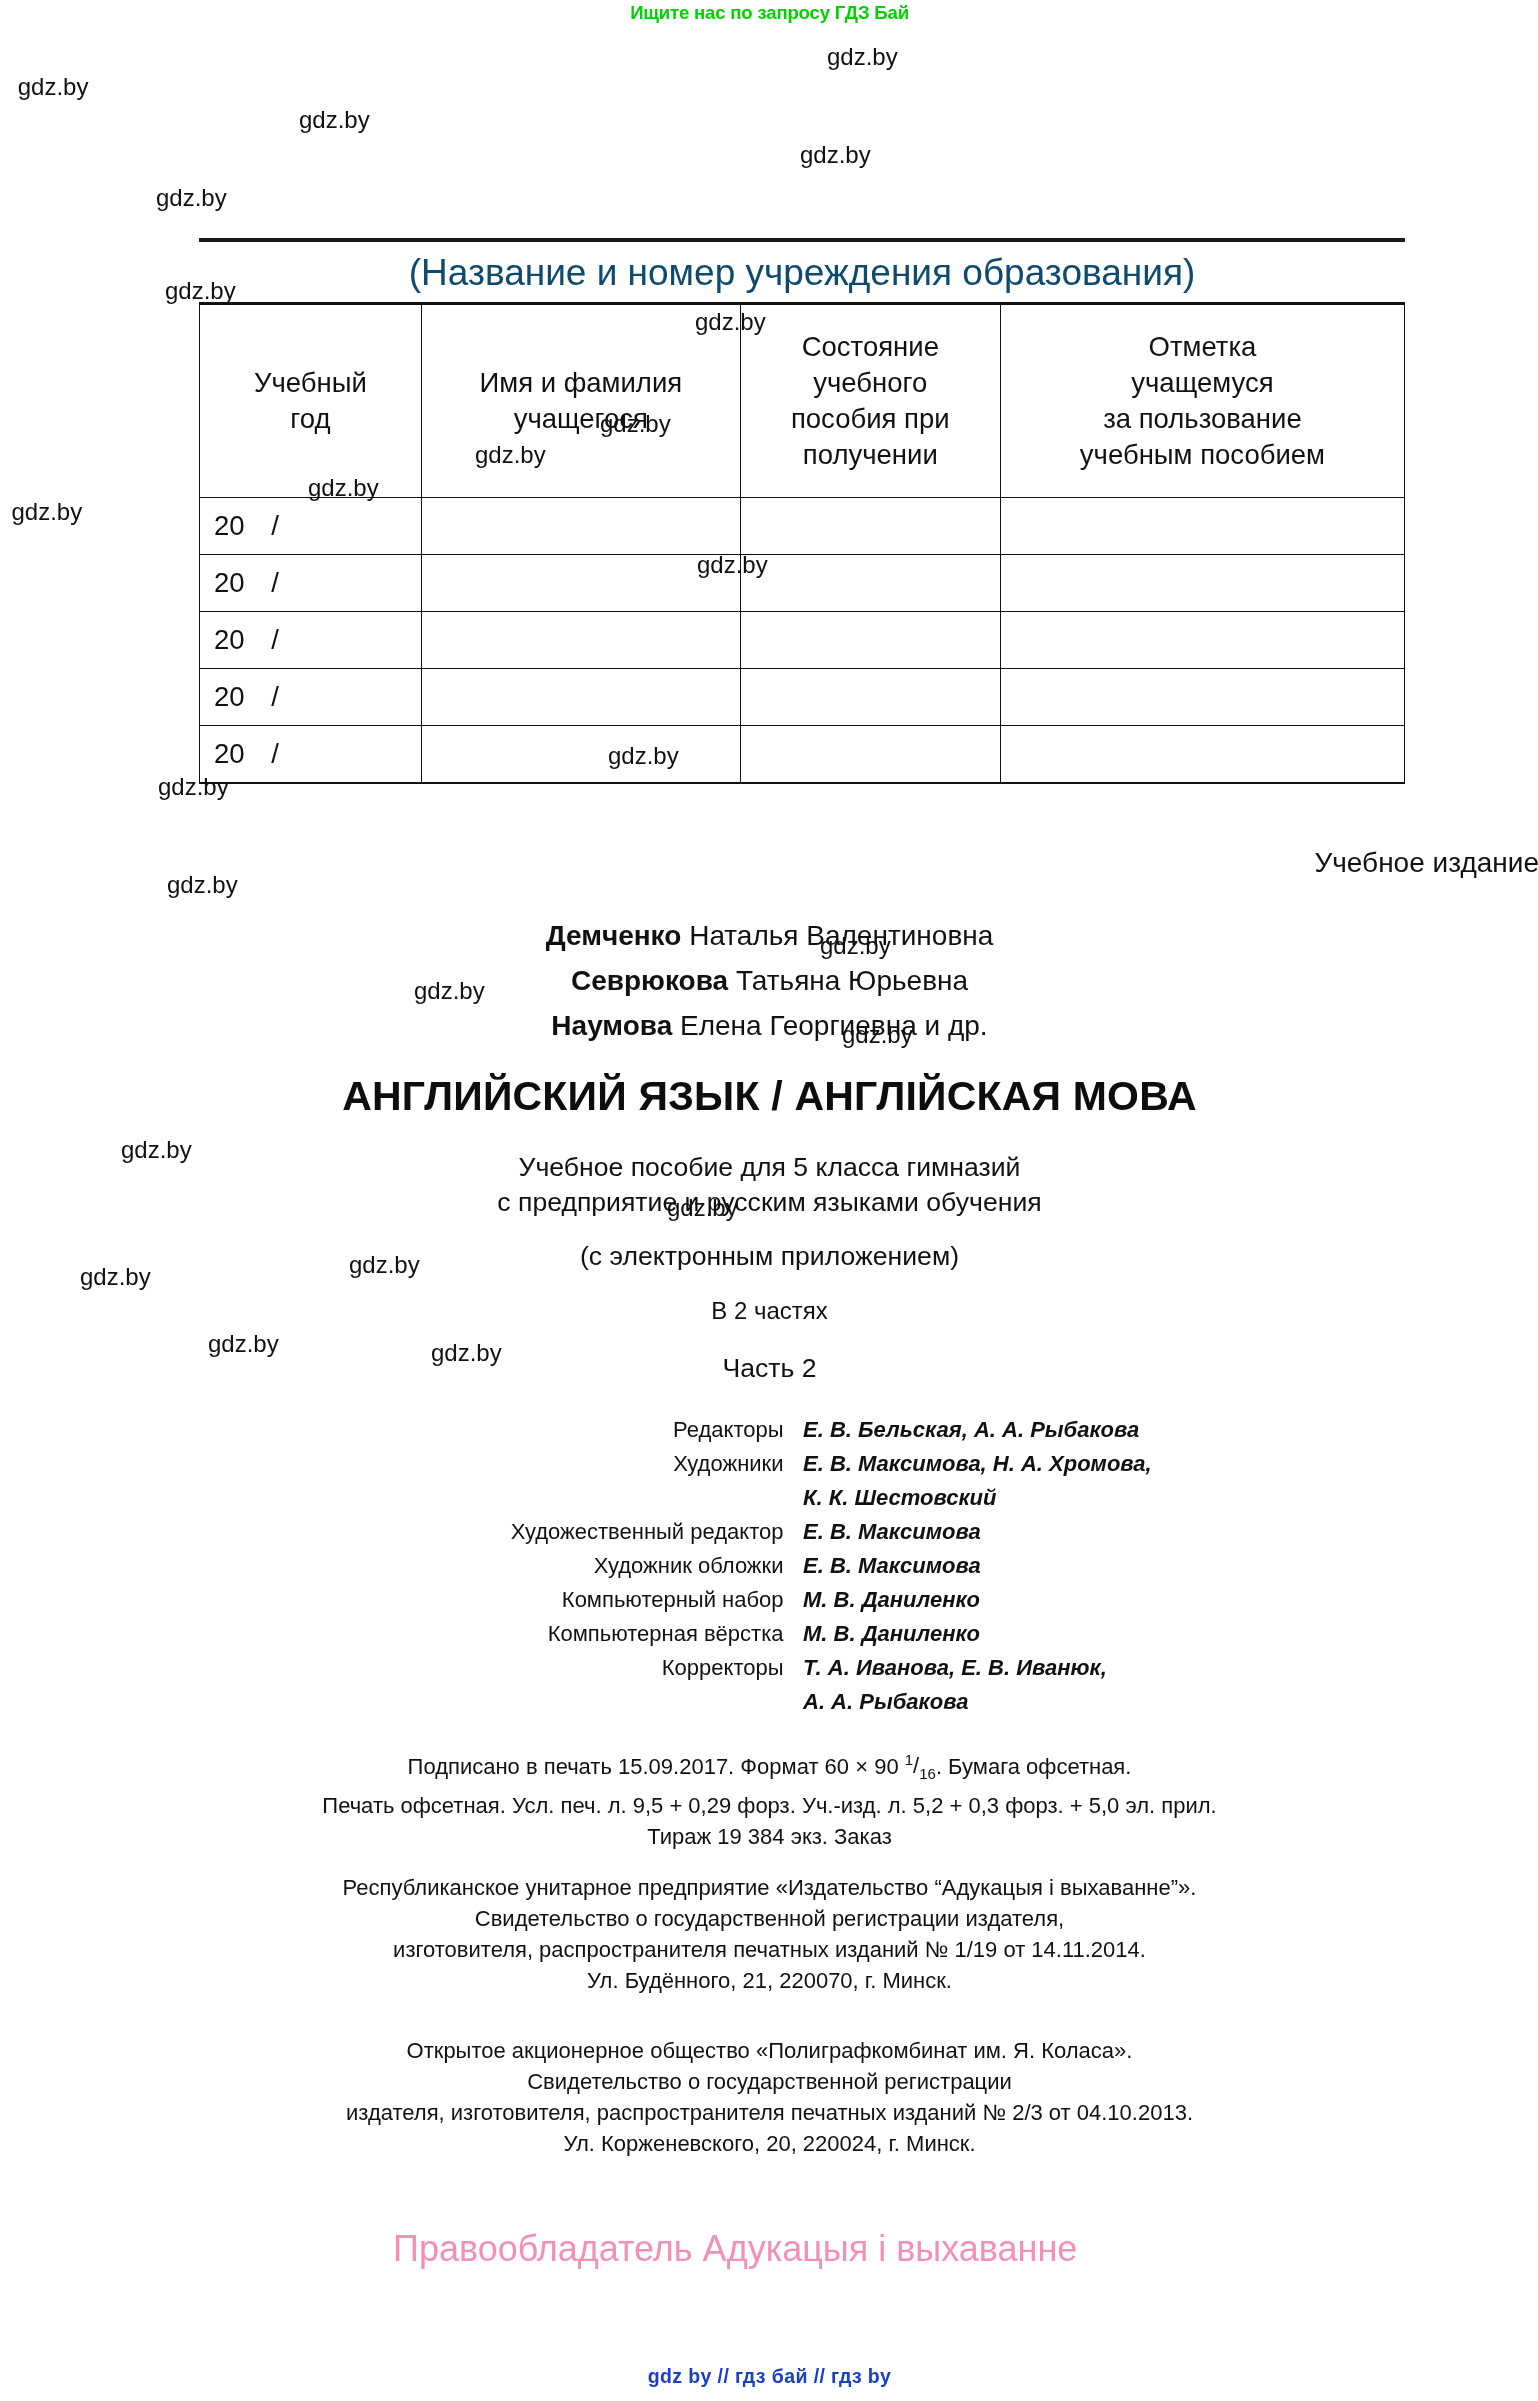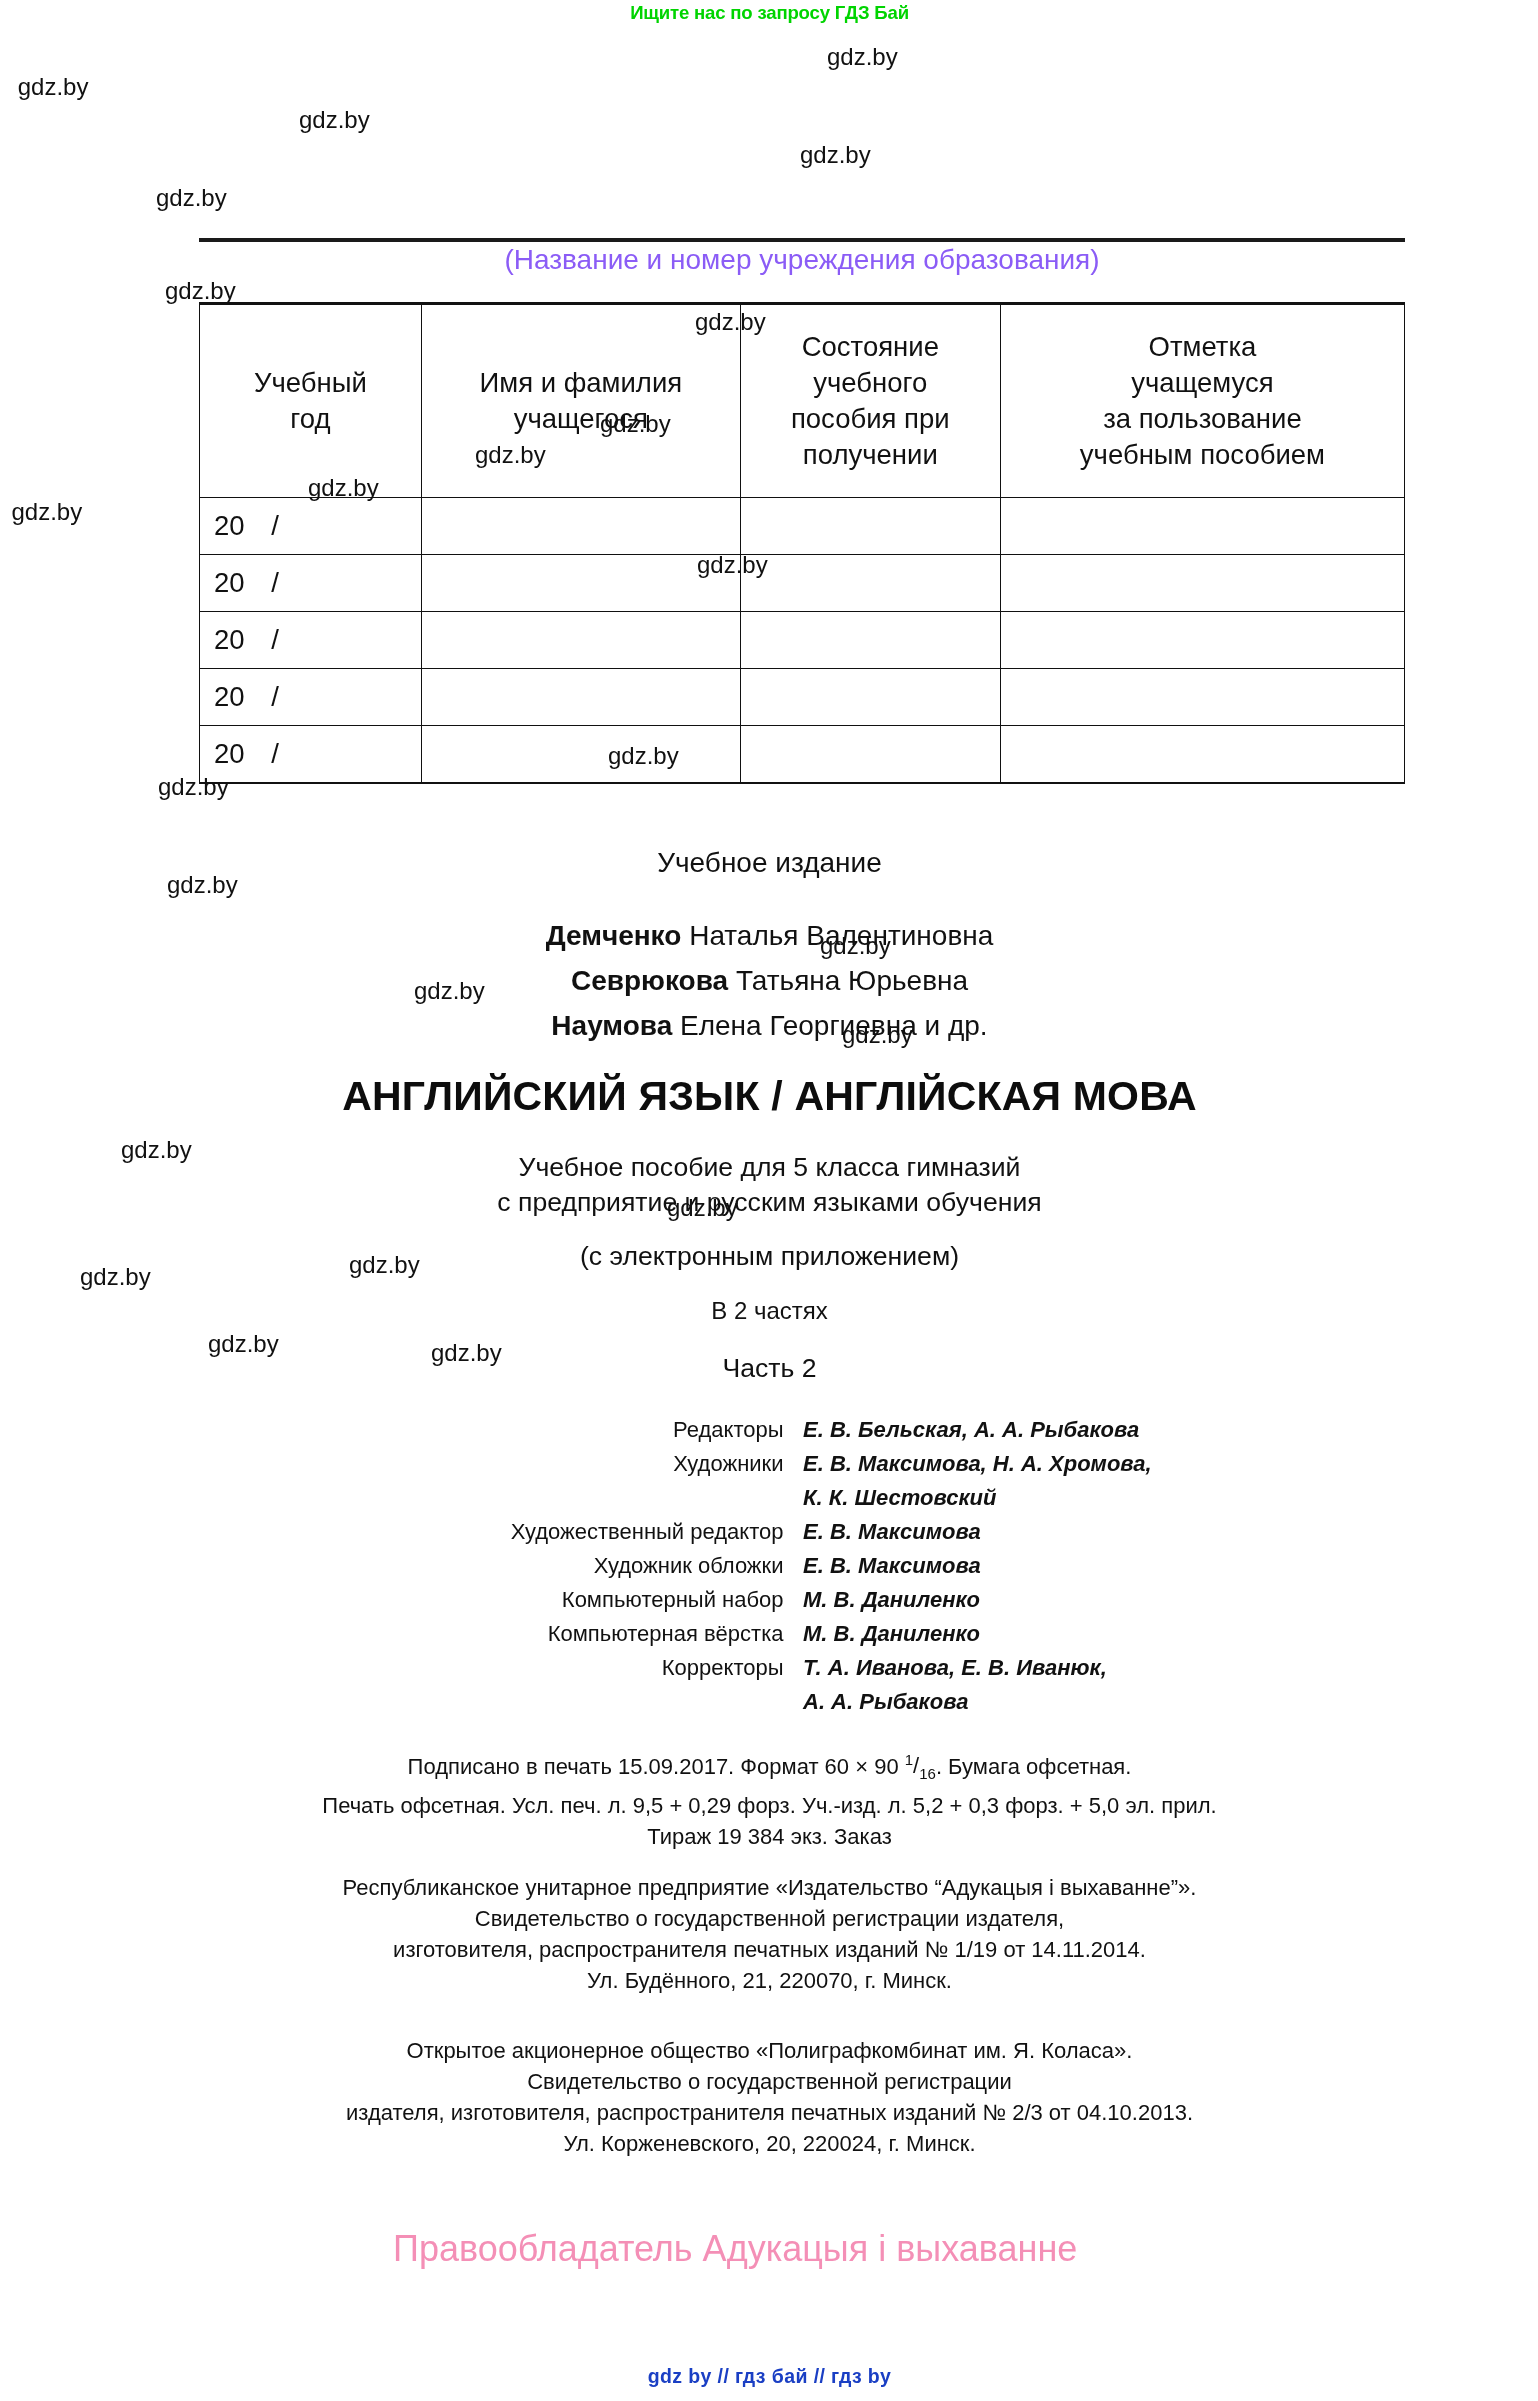--- a/index.html
+++ b/index.html
@@ -71,26 +71,26 @@
     position: absolute;
     left: 199px;
     top: 238px;
     width: 1206px;
     height: 3.5px;
     background: #1a1a1a;
   }
   .school-caption {
     position: absolute;
     left: 199px;
-    top: 244px;
+    top: 252px;
     width: 1206px;
     text-align: center;
-    font-size: 28px;
-    font-family: "Liberation Sans", sans-serif;
-    color: #8b5cf6;
+    font-size: 37px;
+    font-family: "Liberation Sans", sans-serif;
+    color: #0c4a6e;
     white-space: nowrap;
   }
 
   
   .reg-table {
     position: absolute;
     left: 199px;
     top: 302px;
     width: 1206px;
     border-collapse: collapse;
@@ -129,20 +129,21 @@
   .center-block {
     position: absolute;
     left: 0;
     width: 100%;
     text-align: center;
   }
   .edition-label {
     top: 847px;
     font-size: 28px;
     color: #111;
+    text-align: right;
   }
   .authors {
     top: 913px;
     font-size: 28px;
     line-height: 45px;
     color: #111;
   }
   .authors b { font-weight: bold; }
 
   .main-title {

